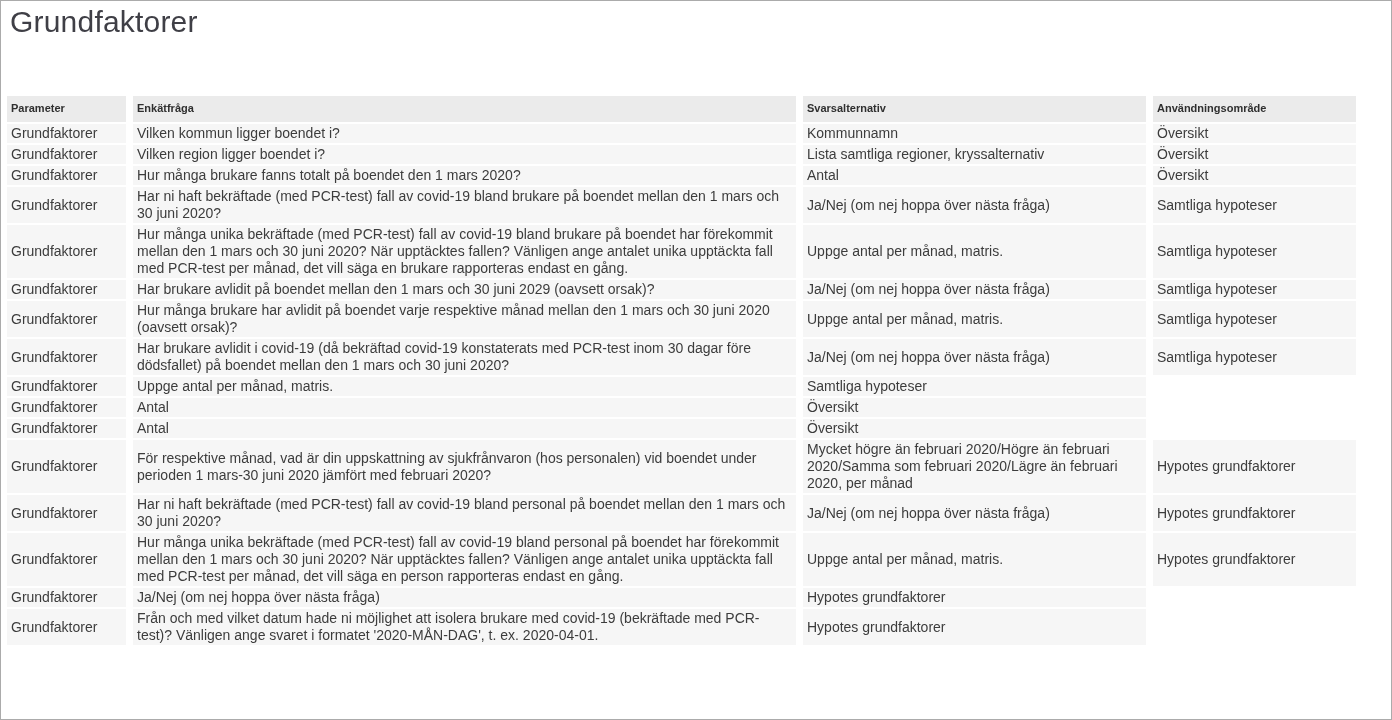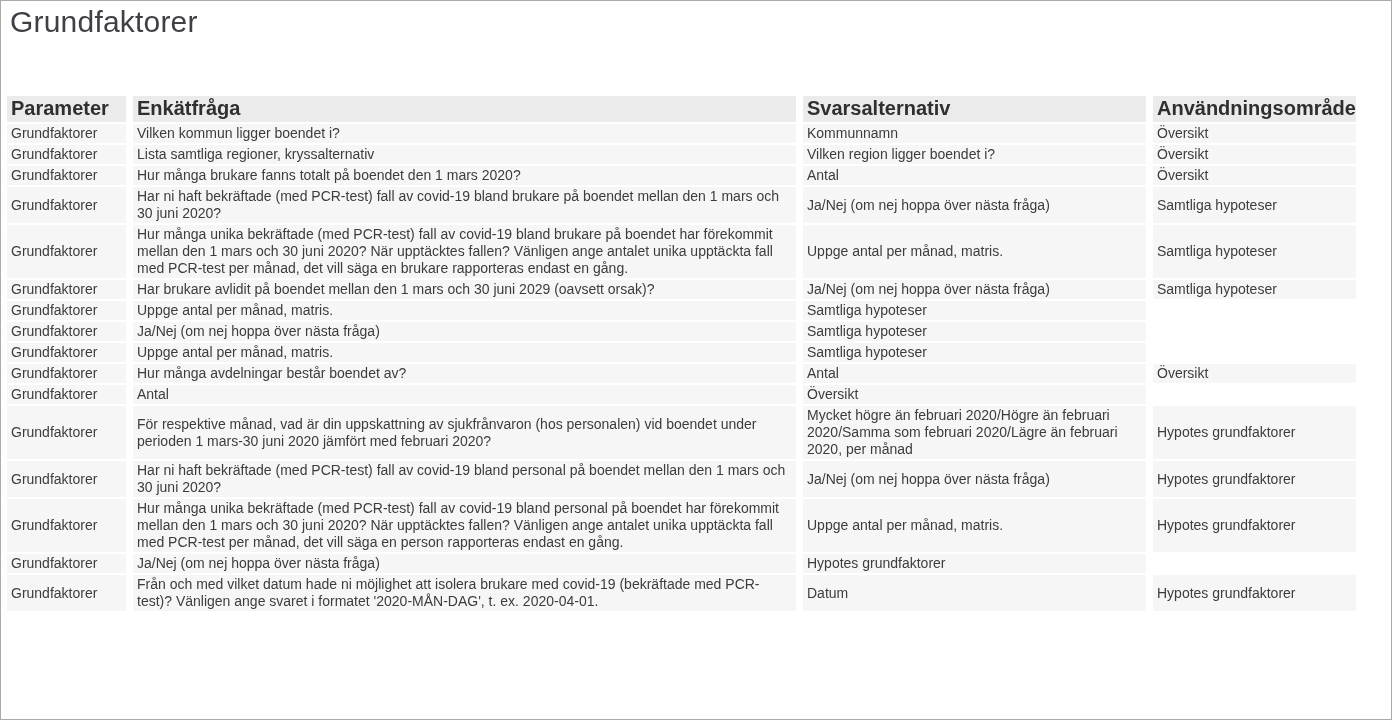--- a/index.html
+++ b/index.html
@@ -46,21 +46,21 @@
     line-height:17px;
     padding:1px 4px;
     display:flex;
     align-items:center;
     min-height:17px;
   }
   .thead .cell{
     background:var(--header-bg);
     color:var(--header-text);
     font-weight:700;
-    font-size:20px;
+    font-size:11px;
     line-height:22px;
     min-height:24px;
     padding:0 4px 2px 4px;
   }
 </style>
 </head>
 <body>
 
 <div class="page-title">Grundfaktorer</div>
 
@@ -84,26 +84,26 @@
         </div>
         <div class="cell">
           <span>Översikt</span>
         </div>
       </div>
       <div class="trow">
         <div class="cell">
           <span>Grundfaktorer</span>
         </div>
         <div class="cell">
+          <span>Vilken region ligger boendet i?</span>
+        </div>
+        <div class="cell">
           <span>Lista samtliga regioner, kryssalternativ</span>
         </div>
         <div class="cell">
-          <span>Vilken region ligger boendet i?</span>
-        </div>
-        <div class="cell">
           <span>Översikt</span>
         </div>
       </div>
       <div class="trow">
         <div class="cell">
           <span>Grundfaktorer</span>
         </div>
         <div class="cell">
           <span>Hur många brukare fanns totalt på boendet den 1 mars 2020?</span>
         </div>
@@ -154,54 +154,57 @@
         </div>
         <div class="cell">
           <span>Samtliga hypoteser</span>
         </div>
       </div>
       <div class="trow">
         <div class="cell">
           <span>Grundfaktorer</span>
         </div>
         <div class="cell">
-          <span>Uppge antal per månad, matris.</span>
-        </div>
-        <div class="cell">
-          <span>Samtliga hypoteser</span>
-        </div>
-      </div>
-      <div class="trow">
-        <div class="cell">
-          <span>Grundfaktorer</span>
-        </div>
-        <div class="cell">
-          <span>Ja/Nej (om nej hoppa över nästa fråga)</span>
-        </div>
-        <div class="cell">
-          <span>Samtliga hypoteser</span>
-        </div>
-      </div>
-      <div class="trow">
-        <div class="cell">
-          <span>Grundfaktorer</span>
-        </div>
-        <div class="cell">
-          <span>Uppge antal per månad, matris.</span>
-        </div>
-        <div class="cell">
-          <span>Samtliga hypoteser</span>
-        </div>
-      </div>
-      <div class="trow">
-        <div class="cell">
-          <span>Grundfaktorer</span>
-        </div>
-        <div class="cell">
-          <span>Hur många avdelningar består boendet av?</span>
+          <span>Hur många brukare har avlidit på boendet varje respektive månad mellan den 1 mars och 30 juni 2020 (oavsett orsak)?</span>
+        </div>
+        <div class="cell">
+          <span>Uppge antal per månad, matris.</span>
+        </div>
+        <div class="cell">
+          <span>Samtliga hypoteser</span>
+        </div>
+      </div>
+      <div class="trow">
+        <div class="cell">
+          <span>Grundfaktorer</span>
+        </div>
+        <div class="cell">
+          <span>Har brukare avlidit i covid-19 (då bekräftad covid-19 konstaterats med PCR-test inom 30 dagar före dödsfallet) på boendet mellan den 1 mars och 30 juni 2020?</span>
+        </div>
+        <div class="cell">
+          <span>Ja/Nej (om nej hoppa över nästa fråga)</span>
+        </div>
+        <div class="cell">
+          <span>Samtliga hypoteser</span>
+        </div>
+      </div>
+      <div class="trow">
+        <div class="cell">
+          <span>Grundfaktorer</span>
+        </div>
+        <div class="cell">
+          <span>Uppge antal per månad, matris.</span>
+        </div>
+        <div class="cell">
+          <span>Samtliga hypoteser</span>
+        </div>
+      </div>
+      <div class="trow">
+        <div class="cell">
+          <span>Grundfaktorer</span>
         </div>
         <div class="cell">
           <span>Antal</span>
         </div>
         <div class="cell">
           <span>Översikt</span>
         </div>
       </div>
       <div class="trow">
         <div class="cell">
@@ -266,22 +269,19 @@
         <div class="cell">
           <span>Hypotes grundfaktorer</span>
         </div>
       </div>
       <div class="trow">
         <div class="cell">
           <span>Grundfaktorer</span>
         </div>
         <div class="cell">
           <span>Från och med vilket datum hade ni möjlighet att isolera brukare med covid-19 (bekräftade med PCR-test)?  Vänligen ange svaret i formatet '2020-MÅN-DAG', t. ex. 2020-04-01.</span>
-        </div>
-        <div class="cell">
-          <span>Datum</span>
         </div>
         <div class="cell">
           <span>Hypotes grundfaktorer</span>
         </div>
       </div>
     </div>
 </div>
 
 </body></html>

